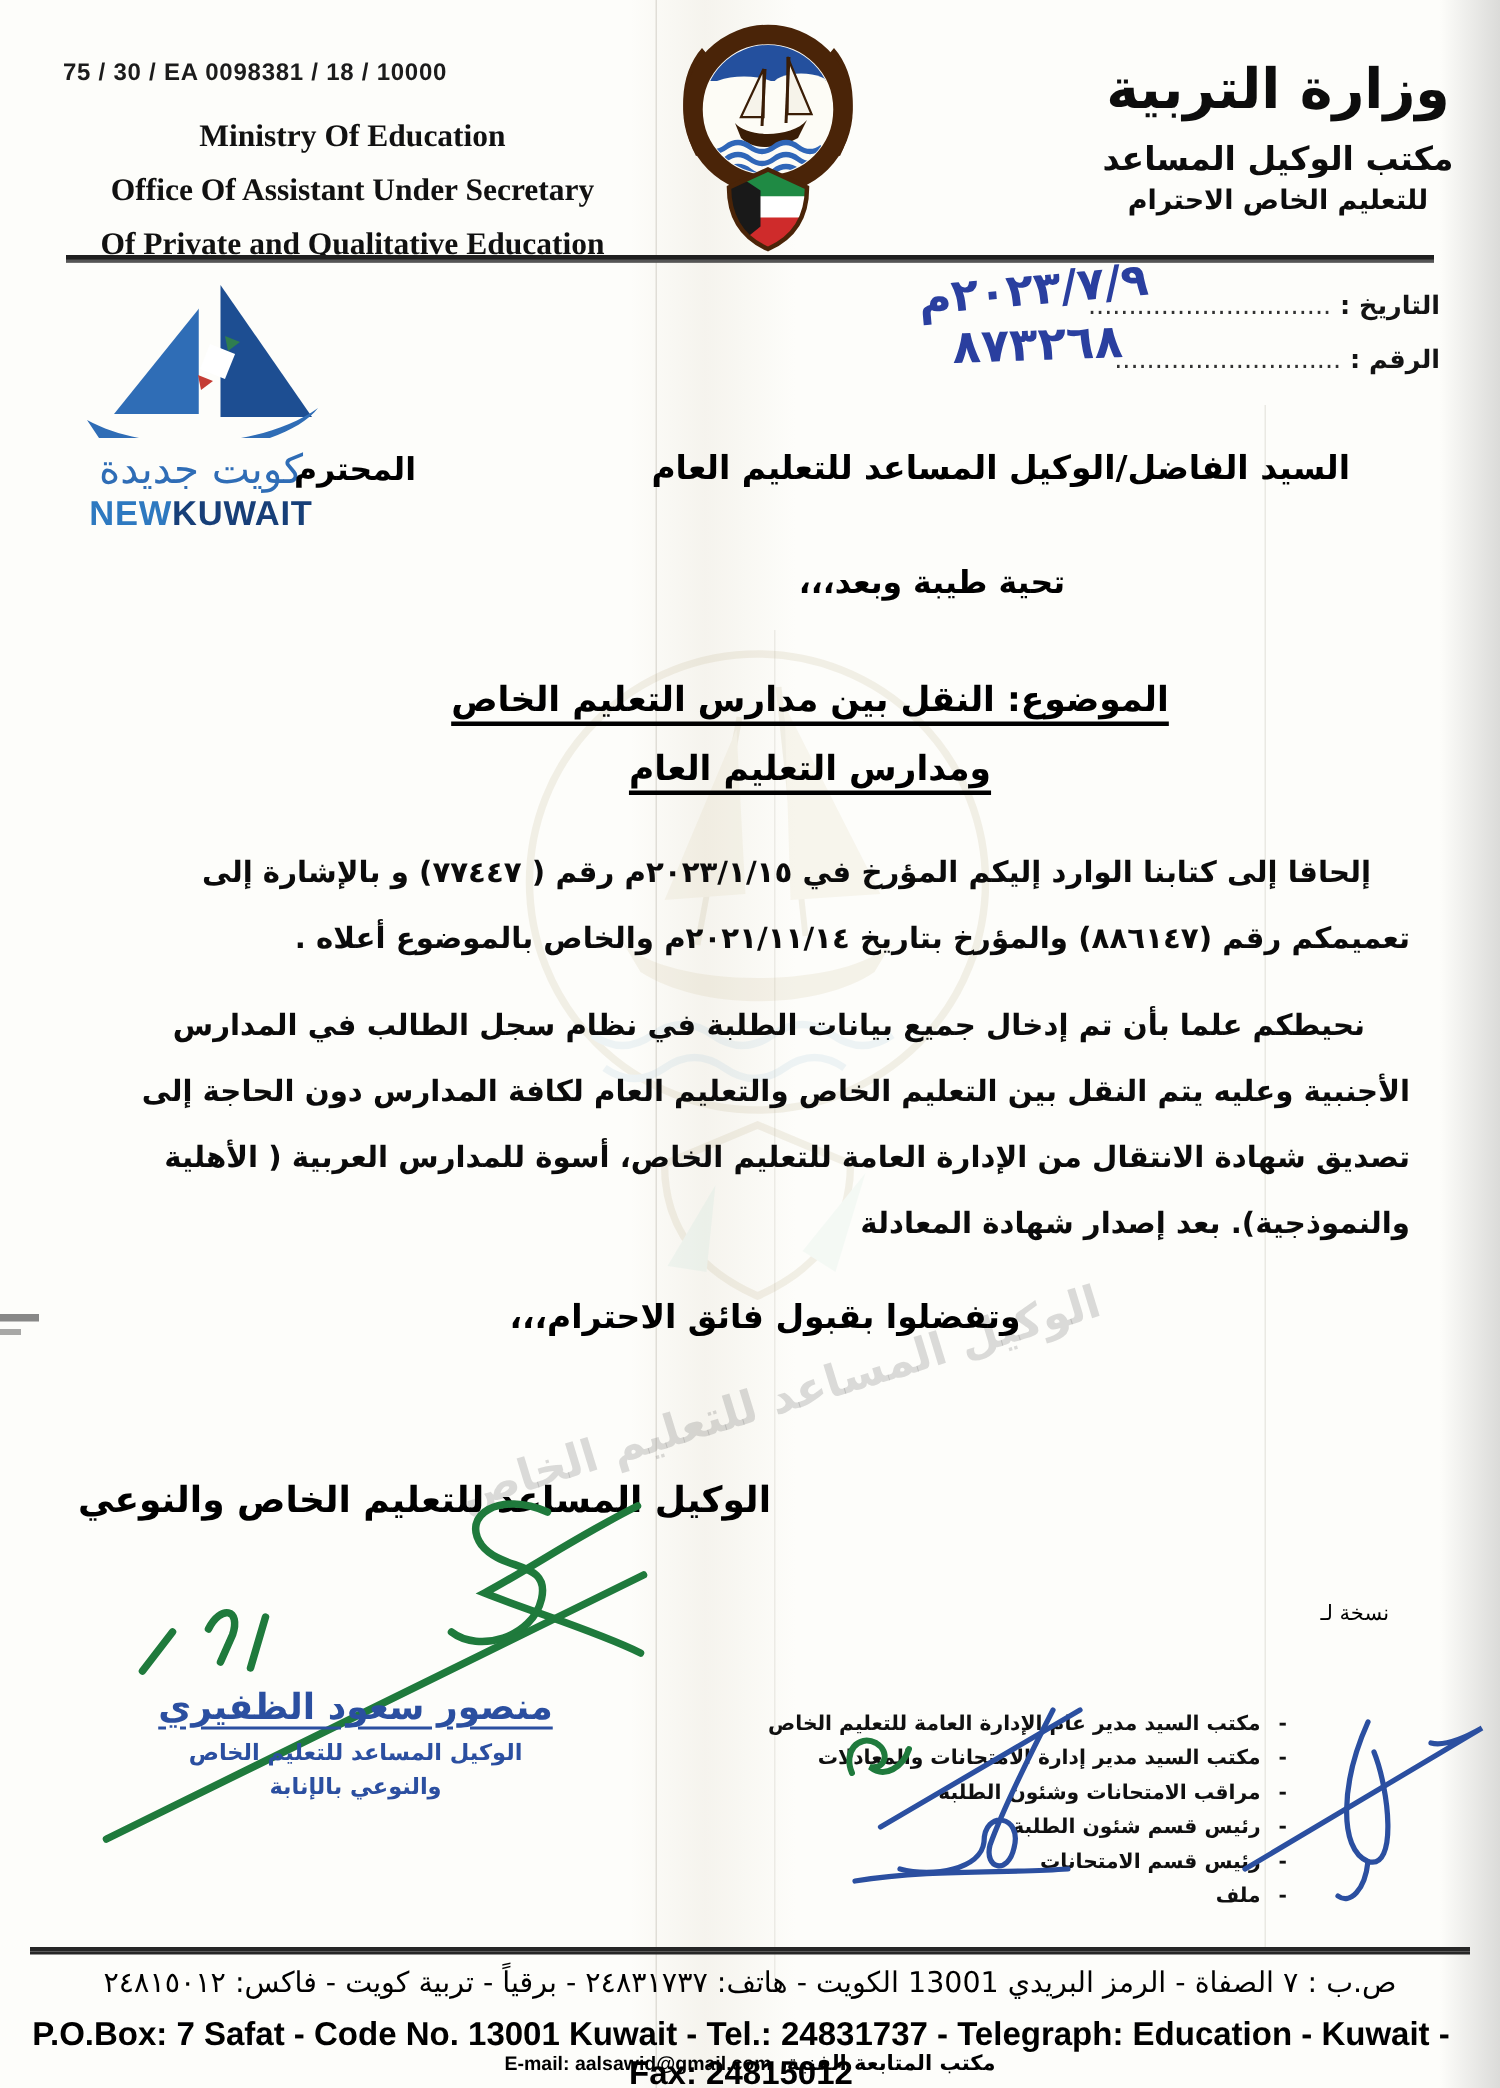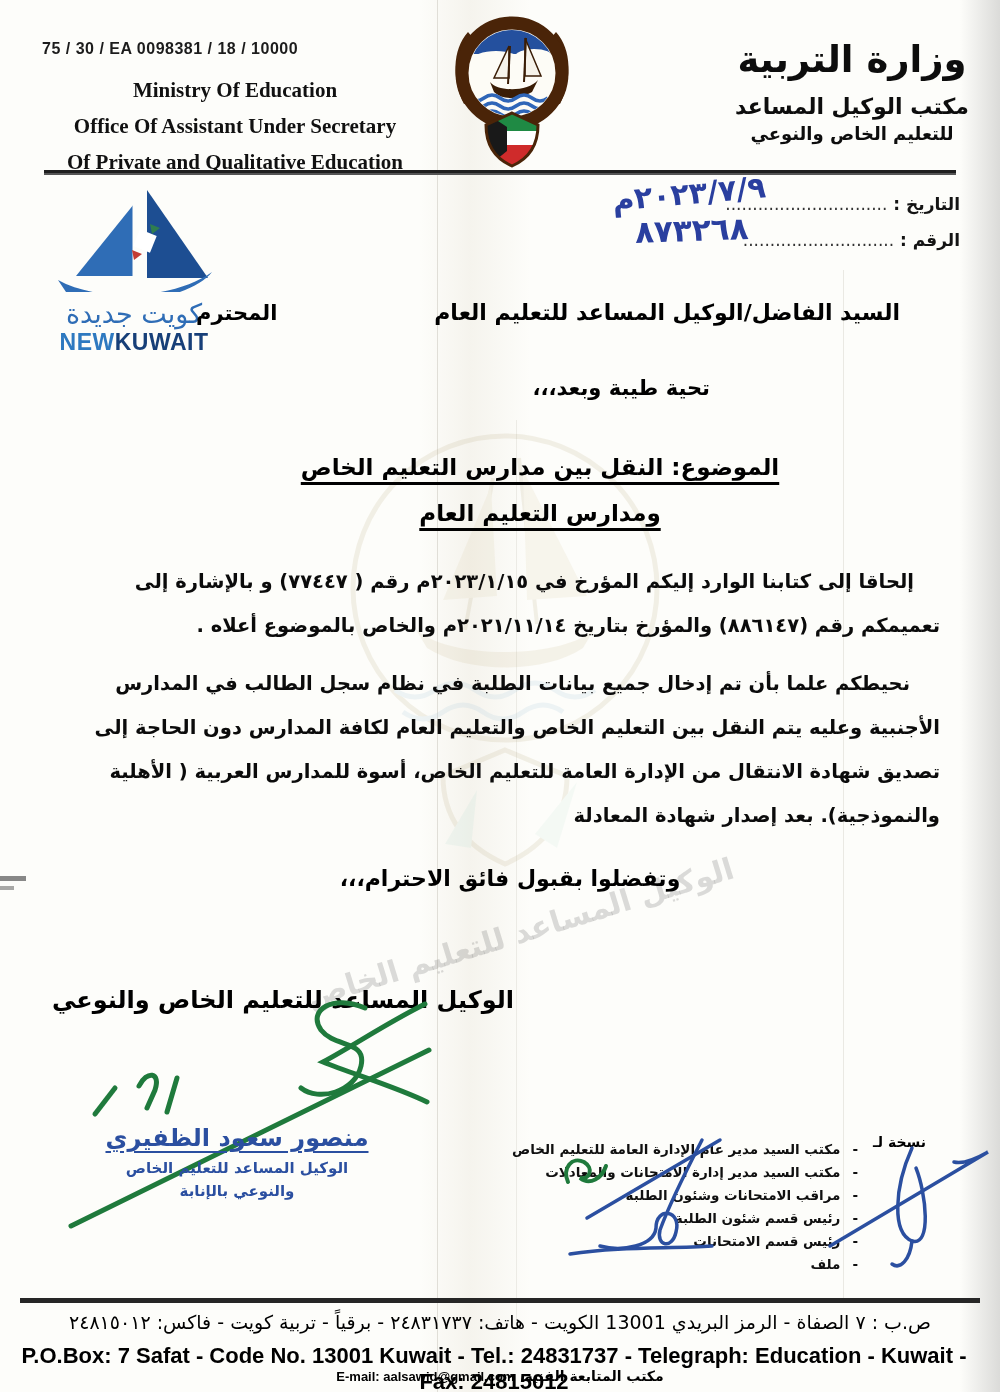--- a/index.html
+++ b/index.html
@@ -49,21 +49,21 @@
   .p1 { top:560px; text-indent:26px; }
   .p2 { top:662px; text-indent:30px; }
   .closing { left:290px; top:866px; width:440px; text-align:center; font-size:22px; font-weight:bold; }
   
   .sig-title { left:52px; top:986px; font-size:24px; font-weight:bold; }
   .stamp { left:92px; top:1124px; width:290px; text-align:center; color:#2b4fa0; }
   .stamp-name { font-size:24px; font-weight:bold; text-decoration:underline; text-underline-offset:5px; }
   .stamp-l1 { font-size:15px; font-weight:bold; margin-top:7px; letter-spacing:1px; }
   .stamp-l2 { font-size:15px; font-weight:bold; margin-top:5px; letter-spacing:3px; }
   
-  .copies-label { right:74px; top:1134px; font-size:14px; font-weight:bold; }
+  .copies-label { right:74px; top:1068px; font-size:14px; font-weight:normal; }
   .copies { right:142px; top:1138px; }
   .copy-row { direction:rtl; display:flex; gap:12px; font-size:13.5px; font-weight:bold; line-height:23px; white-space:nowrap; color:#101010; }
   
   .footer-rule { left:20px; top:1298px; width:960px; height:4px; border-top:3px solid #262626; border-bottom:2px solid #262626; }
   .footer-ar { left:0; top:1311px; width:1000px; text-align:center; font-size:19px; font-weight:normal; }
   .footer-en { left:0; top:1343px; width:988px; text-align:center; font-size:22px; font-weight:bold; }
   .footer-mail { left:0; top:1368px; width:1000px; display:flex; justify-content:center; align-items:baseline; gap:10px; }
   .footer-mail .em { font-size:13px; font-weight:bold; }
   .footer-mail .of { font-size:14px; font-weight:bold; }
   
@@ -136,21 +136,21 @@
       <rect x="34" y="121" width="52" height="14" fill="#ffffff"></rect>
       <rect x="34" y="135" width="52" height="23" fill="#cf2b2b"></rect>
       <polygon points="34,103 55,117 55,141 34,158" fill="#191919"></polygon>
     </g>
     <path d="M60,103 L86,115 C86,136 76,149 60,156 C44,149 34,136 34,115 Z" fill="none" stroke="#4a2408" stroke-width="3"></path>
   </svg>
 
   <div class="abs ar-header ar">
     <div class="ar-title">وزارة التربية</div>
     <div class="ar-office">مكتب الوكيل المساعد</div>
-    <div class="ar-dept">للتعليم الخاص والنوعي</div>
+    <div class="ar-dept">للتعليم الخاص الاحترام</div>
   </div>
 
   <div class="abs divider"></div>
 
   <div class="abs ref-line ar" style="top:194px;">
     <span>التاريخ :</span>
     <span class="dots">..............................</span>
   </div>
   <div class="abs ref-line ar" style="top:230px;">
     <span>الرقم :</span>

